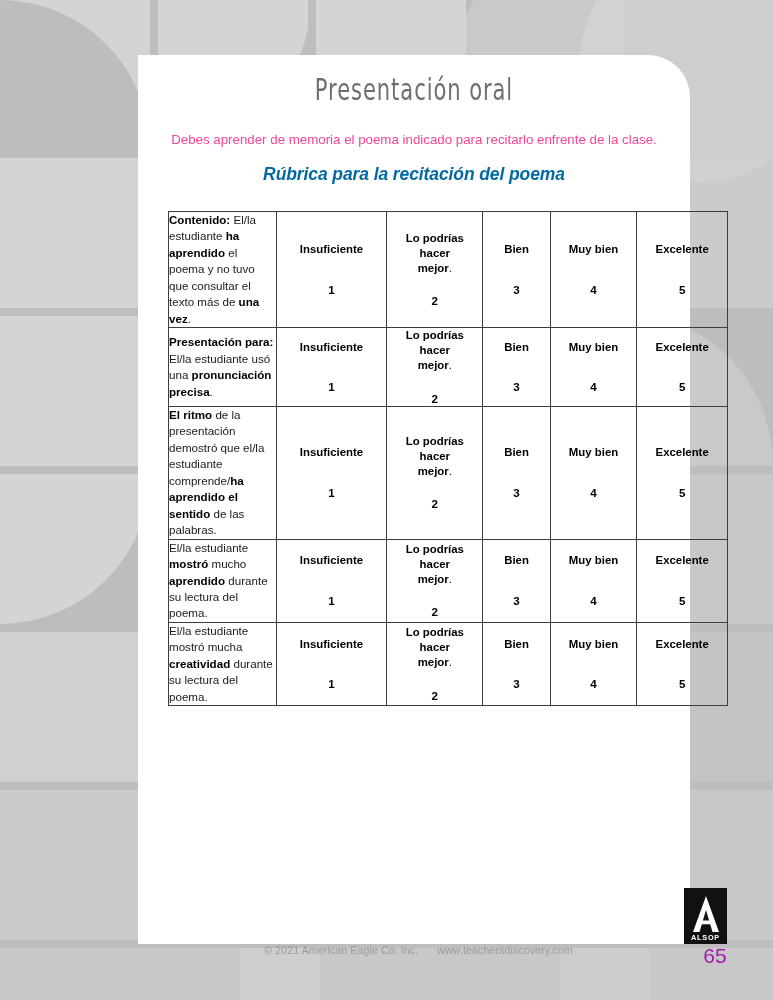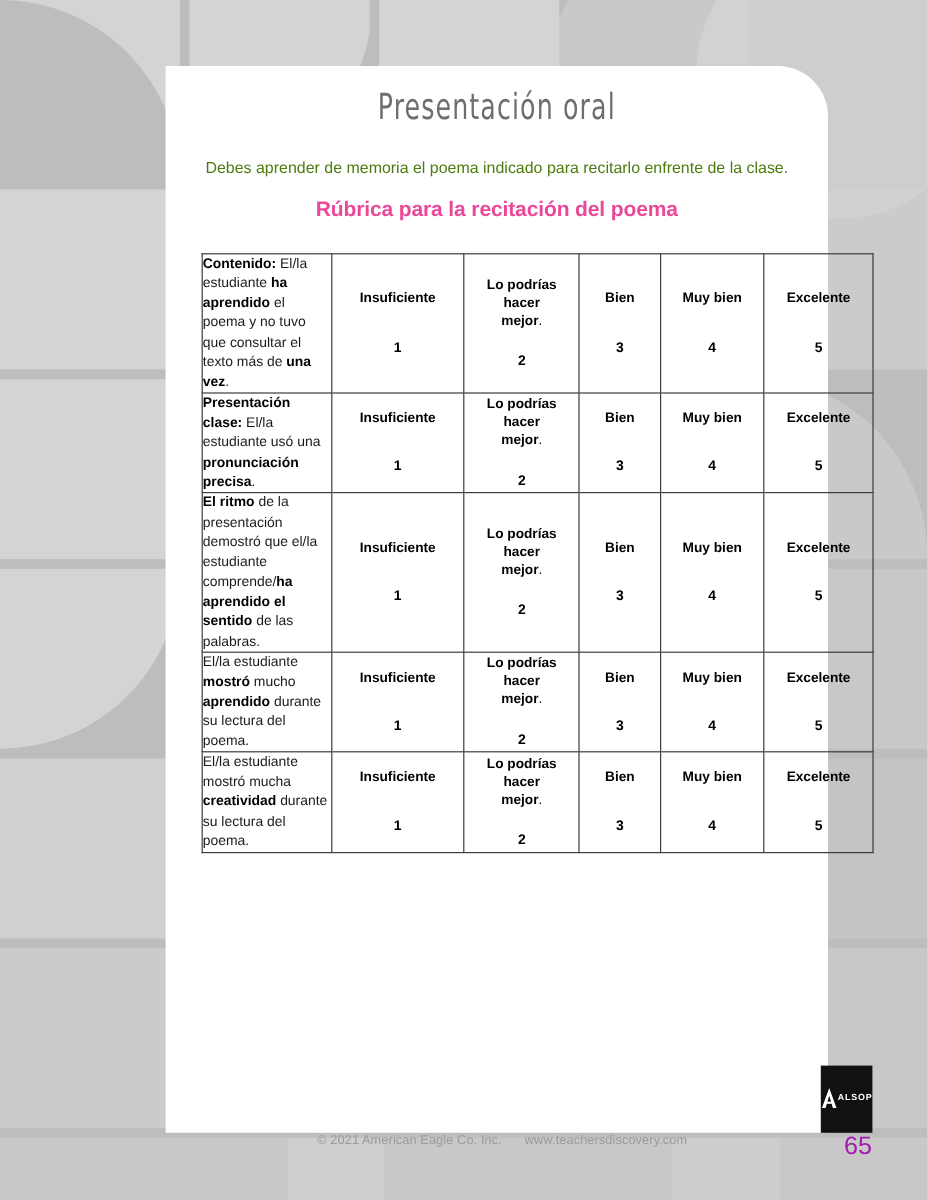--- a/index.html
+++ b/index.html
@@ -47,31 +47,32 @@
     letter-spacing: 1.2px;
     color: #6e6e6e;
     transform: scaleX(0.78);
     transform-origin: center;
   }
 
   #intro-text {
     text-align: center;
     margin-top: 24px;
     font-size: 13.3px;
-    color: #4d7c0f;
+    color: #ec4899;
     line-height: 1.3;
   }
 
   #rubric-heading {
     text-align: center;
     margin-top: 16px;
     font-size: 17.5px;
     font-weight: bold;
-    color: #ec4899;
+    color: #0369a1;
     letter-spacing: -0.1px;
+    font-style: italic;
   }
 
   
   #rubric-table {
     position: absolute;
     left: 30px;
     top: 156px;
     width: 560px;
     border-collapse: collapse;
     table-layout: fixed;
@@ -120,21 +121,21 @@
   
   #alsop-logo {
     position: absolute;
     left: 684px;
     top: 888px;
     width: 43px;
     height: 56px;
     background: #111111;
     z-index: 4;
     display: flex;
-    flex-direction: row;
+    flex-direction: column;
     align-items: center;
     justify-content: flex-end;
     padding-bottom: 3px;
   }
   #alsop-mark {
     width: 30px;
     height: 38px;
     display: block;
   }
   #alsop-wordmark {
@@ -249,21 +250,21 @@
           <td class="score-cell c-muybien">
             <span class="score-label">Muy bien</span>
             <span class="score-num">4</span>
           </td>
           <td class="score-cell c-excelente">
             <span class="score-label">Excelente</span>
             <span class="score-num">5</span>
           </td>
         </tr>
         <tr>
-          <td class="criterion-cell"><b>Presentación clase:</b> El/la estudiante usó una <b>pronunciación precisa</b>.</td>
+          <td class="criterion-cell"><b>Presentación para:</b> El/la estudiante usó una <b>pronunciación precisa</b>.</td>
           <td class="score-cell c-insuf">
             <span class="score-label">Insuficiente</span>
             <span class="score-num">1</span>
           </td>
           <td class="score-cell c-podrias">
             <span class="score-label">Lo podrías<br>hacer<br>mejor<span class="light">.</span></span>
             <span class="score-num tight">2</span>
           </td>
           <td class="score-cell c-bien">
             <span class="score-label">Bien</span>

